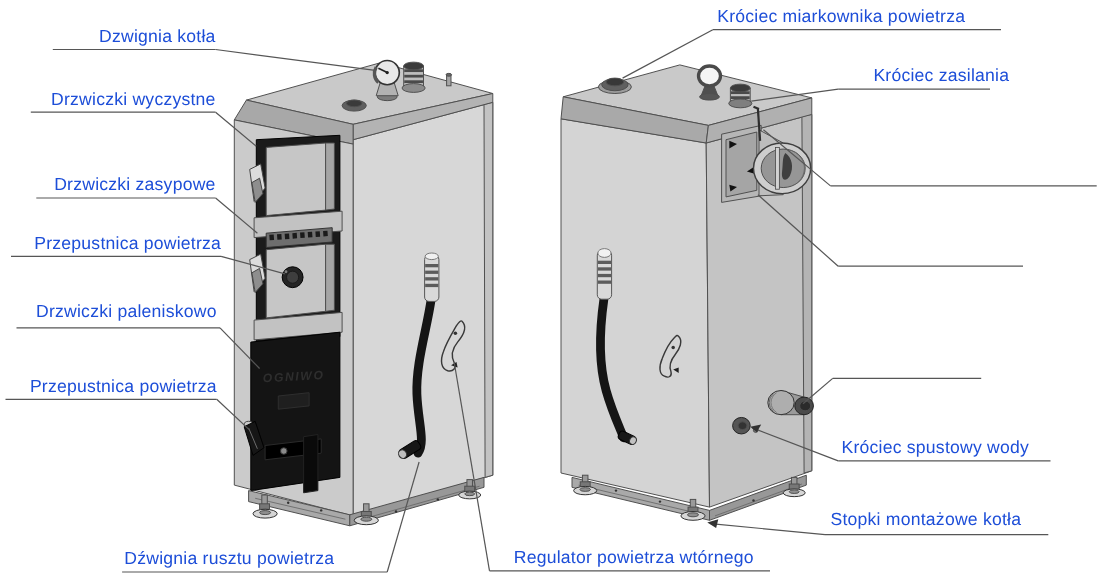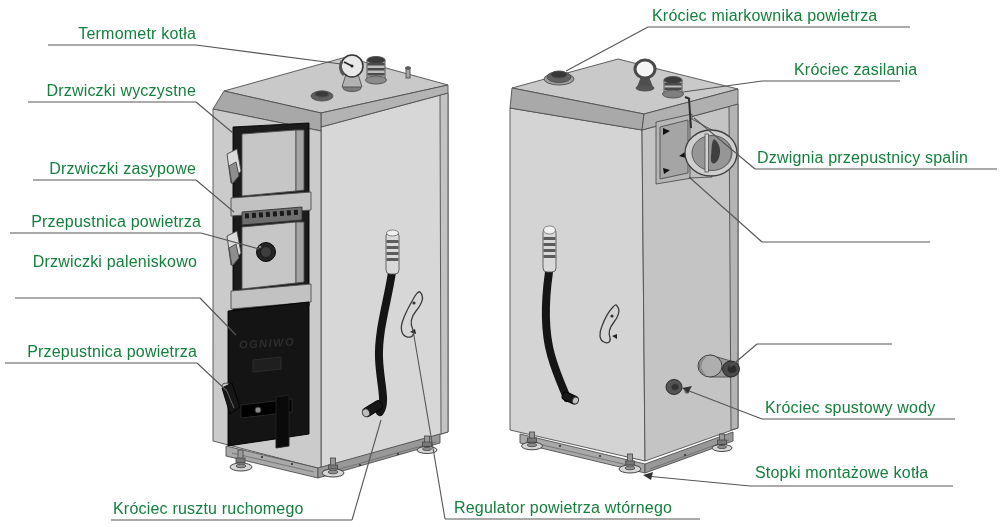--- a/index.html
+++ b/index.html
@@ -2,24 +2,24 @@
 <html><head>
 <meta charset="utf-8">
 <style>
   html,body{margin:0;padding:0;background:#fff;}
   .stage{
     position:relative;width:1000px;height:527px;background:#ffffff;
     overflow:hidden;font-family:"Liberation Sans",sans-serif;
   }
   .stage svg{position:absolute;left:0;top:0;}
   .lbl{
-    position:absolute;font-size:16px;line-height:19px;color:#15803d;
+    position:absolute;font-size:16px;line-height:19px;color:#1d4ed8;
     white-space:nowrap;letter-spacing:0.2px;
   }
-  .lbl.two-line{line-height:26px;text-align:right;white-space:nowrap;}
+  .lbl.two-line{line-height:26px;text-align:right;white-space:nowrap;margin-top:22px;}
   .brand{
     position:absolute;font-size:11px;font-weight:bold;font-style:italic;
     color:#2e2e2e;letter-spacing:1.5px;transform:rotate(-3deg);
   }
 </style>
 </head>
 <body>
 
 <div class="stage">
 
@@ -271,31 +271,30 @@
     <line x1="762" y1="242" x2="689" y2="177"></line>
     <line x1="757" y1="344" x2="730" y2="367"></line>
     <line x1="762" y1="419" x2="684" y2="389"></line>
     <line x1="750" y1="486" x2="646" y2="476"></line>
 
     <path d="M682,388 l10,-2 l-4,7 z" fill="#333" stroke="none"></path>
     <path d="M643,475 l10,-3 l-2,8 z" fill="#333" stroke="none"></path>
   </g>
 </svg>
 
-<div class="lbl" style="right:804px;top:24px">Termometr kotła</div>
+<div class="lbl" style="right:804px;top:24px">Dzwignia kotła</div>
 <div class="lbl" style="right:804px;top:81px">Drzwiczki wyczystne</div>
 <div class="lbl" style="right:804px;top:159px">Drzwiczki zasypowe</div>
 <div class="lbl" style="right:799px;top:212px">Przepustnica powietrza</div>
 <div class="lbl two-line" style="right:803px;top:249px">
   <div>Drzwiczki paleniskowo</div>
 </div>
 <div class="lbl" style="right:803px;top:342px">Przepustnica powietrza</div>
-<div class="lbl" style="left:113px;top:499px">Króciec rusztu ruchomego</div>
-<div class="lbl" style="left:454px;top:498px">Regulator powietrza wtórnego</div>
+<div class="lbl" style="left:113px;top:499px">Dźwignia rusztu powietrza</div>
+<div class="lbl" style="left:467px;top:498px">Regulator powietrza wtórnego</div>
 <div class="lbl" style="left:652px;top:6px">Króciec miarkownika powietrza</div>
 <div class="lbl" style="left:794px;top:60px">Króciec zasilania</div>
-<div class="lbl" style="left:757px;top:148px">Dzwignia przepustnicy spalin</div>
 <div class="lbl" style="left:755px;top:463px">Stopki montażowe kotła</div>
 <div class="lbl" style="left:765px;top:398px">Króciec spustowy wody</div>
 
 <div class="brand" style="left:239px;top:337px">OGNIWO</div>
 
 </div>
 
 </body></html>

